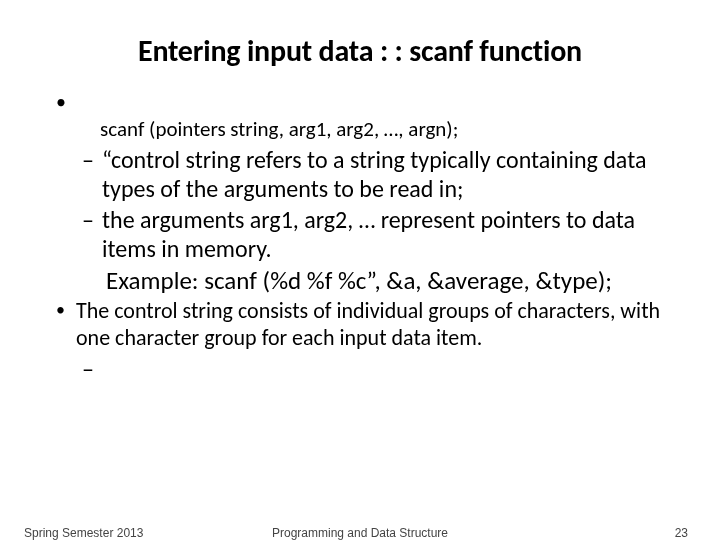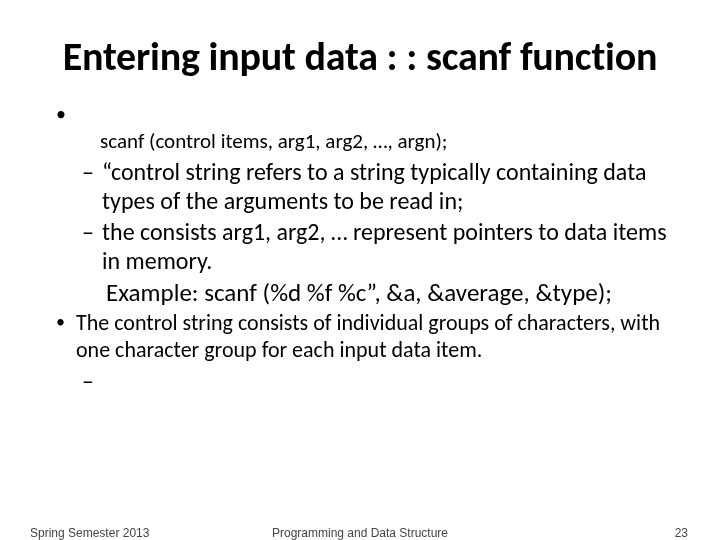--- a/index.html
+++ b/index.html
@@ -1,58 +1,58 @@
 <!DOCTYPE html>
 <html><head>
 <meta charset="utf-8">
 <style>
   * { margin: 0; padding: 0; box-sizing: border-box; }
   html, body { width: 720px; height: 540px; background: #fff; font-family: Calibri, Arial, sans-serif; color: #000; }
   .slide { width: 720px; height: 540px; position: relative; padding: 24px 36px 0 36px; }
-  .title { font-size: 40px; text-align: center; margin-top: 8px; margin-bottom: 20px; letter-spacing: -0.2px; }
+  .title { font-size: 30px; text-align: center; margin-top: 8px; margin-bottom: 20px; letter-spacing: -0.2px; }
   .content { font-size: 24px; line-height: 1.22; }
   .lvl1 { margin-left: 20px; margin-bottom: 2px; }
   .bullet-row { display: flex; }
   .bullet-mark { width: 20px; flex-shrink: 0; }
   .b-dot { font-size: 20px; line-height: 1.3; }
   .b-dash { font-size: 24px; }
   .lvl2 { margin-left: 64px; font-size: 21px; margin-top: 2px; margin-bottom: 2px; }
   .lvl3 { margin-left: 46px; font-size: 24px; }
   .lvl3 .bullet-row { margin-bottom: 2px; }
   .lvl3-2 { margin-left: 70px; font-size: 25px; margin-top: 2px; margin-bottom: 2px; }
   .sm { font-size: 22px; }
   .footer { position: absolute; bottom: 14px; left: 0; width: 720px; font-family: Arial, sans-serif; font-size: 12px; color: #444; }
-  .footer-left { position: absolute; left: 30px; }
+  .footer-left { position: absolute; left: 24px; }
   .footer-center { position: absolute; left: 0; width: 720px; text-align: center; }
   .footer-right { position: absolute; right: 32px; }
 </style>
 </head>
 <body>
 
 <div class="slide">
   <h1 class="title">Entering input data : : scanf function</h1>
 
   <div class="content">
 
     <div class="lvl1">
       <div class="bullet-row">
         <span class="bullet-mark b-dot">•</span>
       </div>
     </div>
 
-    <div class="lvl2">scanf (control items, arg1, arg2, …, argn);</div>
+    <div class="lvl2">scanf (pointers string, arg1, arg2, …, argn);</div>
 
     <div class="lvl3">
       <div class="bullet-row">
         <span class="bullet-mark b-dash">–</span>
         <span>“control string refers to a string typically containing data types of the arguments to be read in;</span>
       </div>
       <div class="bullet-row">
         <span class="bullet-mark b-dash">–</span>
-        <span>the consists arg1, arg2, … represent pointers to data items in memory.</span>
+        <span>the arguments arg1, arg2, … represent pointers to data items in memory.</span>
       </div>
     </div>
 
     <div class="lvl3-2">Example:  scanf (%d %f %c”, &amp;a, &amp;average, &amp;type);</div>
 
     <div class="lvl1 sm">
       <div class="bullet-row">
         <span class="bullet-mark b-dot" style="font-size:18px;line-height:1.4;">•</span>
         <span>The control string consists of individual groups of characters, with one character group for each input data item.</span>
       </div>

